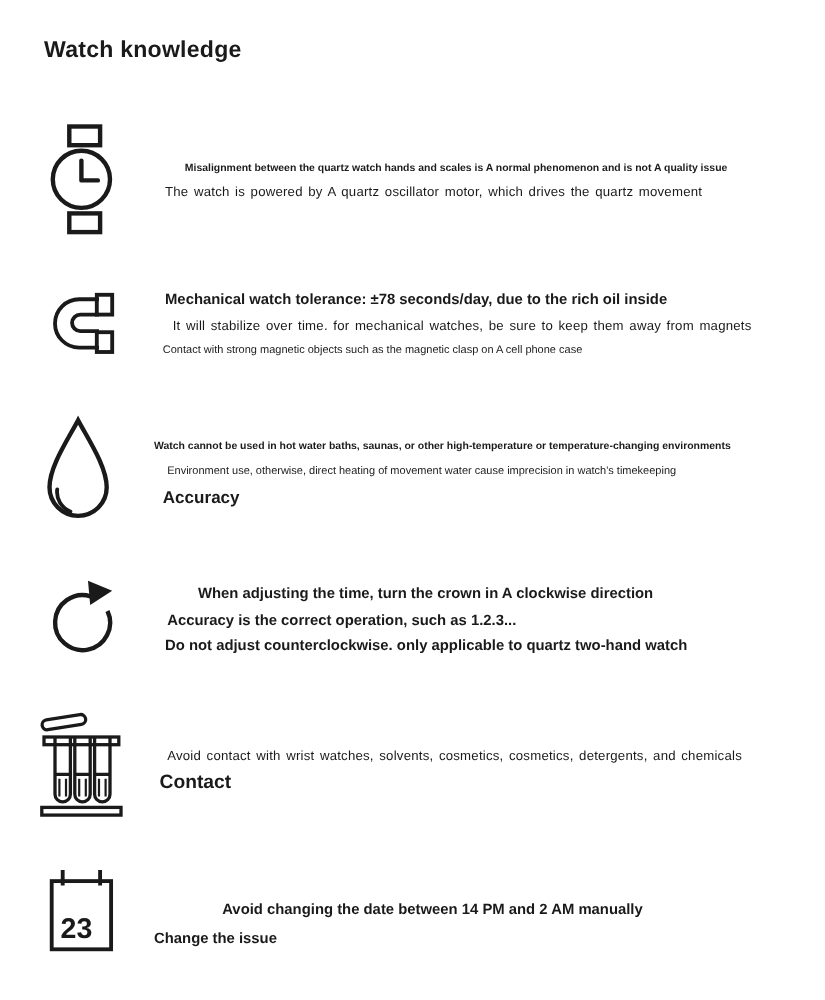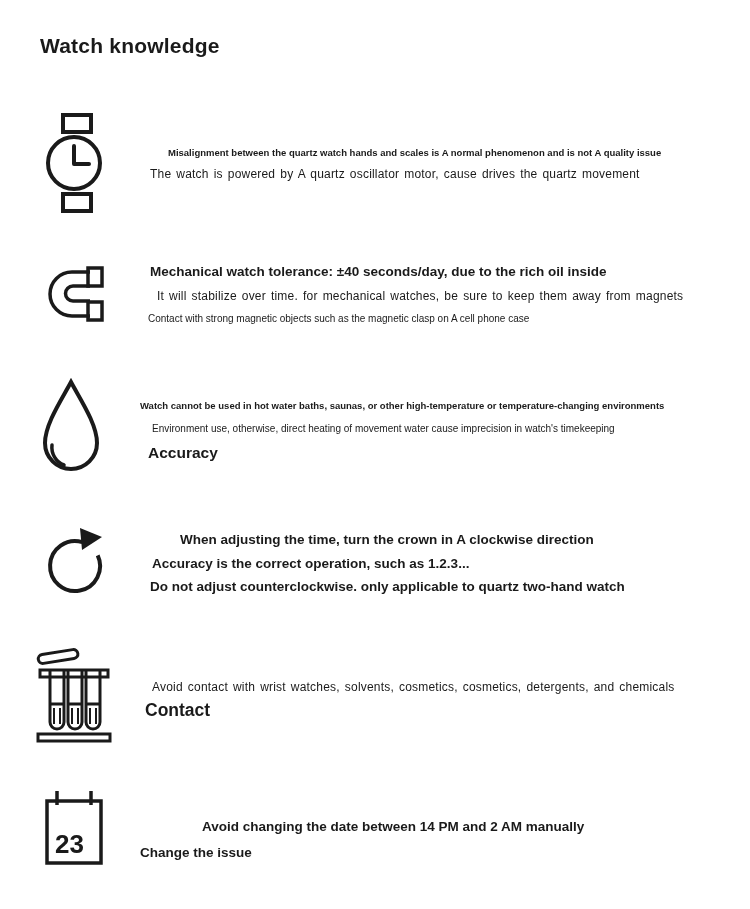--- a/index.html
+++ b/index.html
@@ -26,33 +26,33 @@
   <section>
     <div class="abs" style="left:44px; top:112px;">
       <svg width="62" height="102" viewBox="0 0 62 102" fill="none" stroke="#1a1a1a" stroke-width="4">
         <rect x="19" y="3" width="28" height="17"></rect>
         <circle cx="30" cy="51" r="26"></circle>
         <path d="M30 34 V52 H45" stroke-linecap="round" stroke-linejoin="round"></path>
         <rect x="19" y="82" width="28" height="17"></rect>
       </svg>
     </div>
     <div class="abs t-xs" style="left:168px; top:147px;">Misalignment between the quartz watch hands and scales is A normal phenomenon and is not A quality issue</div>
-    <div class="abs t-md" style="left:150px; top:167px;">The watch is powered by A quartz oscillator motor, cause drives the quartz movement</div>
+    <div class="abs t-md" style="left:150px; top:167px;">The watch is powered by A quartz oscillator motor, which drives the quartz movement</div>
   </section>
 
   <section>
     <div class="abs" style="left:44px; top:263px;">
       <svg width="62" height="62" viewBox="0 0 62 62" fill="none" stroke="#1a1a1a" stroke-width="3.5">
         <path d="M46 9 H28 a21 21 0 0 0 0 44 H46"></path>
         <path d="M46 23 H29 a7.5 7.5 0 0 0 0 15 H46"></path>
         <rect x="44" y="5" width="14" height="18"></rect>
         <rect x="44" y="39" width="14" height="18"></rect>
       </svg>
     </div>
-    <div class="abs t-mdb" style="left:150px; top:264px;">Mechanical watch tolerance: ±40 seconds/day, due to the rich oil inside</div>
+    <div class="abs t-mdb" style="left:150px; top:264px;">Mechanical watch tolerance: ±78 seconds/day, due to the rich oil inside</div>
     <div class="abs t-md" style="left:157px; top:289px;text-align:center;">It will stabilize over time. for mechanical watches, be sure to keep them away from magnets</div>
     <div class="abs t-smb" style="left:148px; top:313px;">Contact with strong magnetic objects such as the magnetic clasp on A cell phone case</div>
   </section>
 
   <section>
     <div class="abs" style="left:40px; top:377px;">
       <svg width="62" height="98" viewBox="0 0 62 98" fill="none" stroke="#1a1a1a" stroke-width="4">
         <path d="M31 5 C 22 22, 5 47, 5 66 a26 26 0 0 0 52 0 C 57 47, 40 22, 31 5 Z"></path>
         <path d="M12 68 a19 19 0 0 0 12 20" stroke-width="3.5" stroke-linecap="round"></path>
       </svg>

